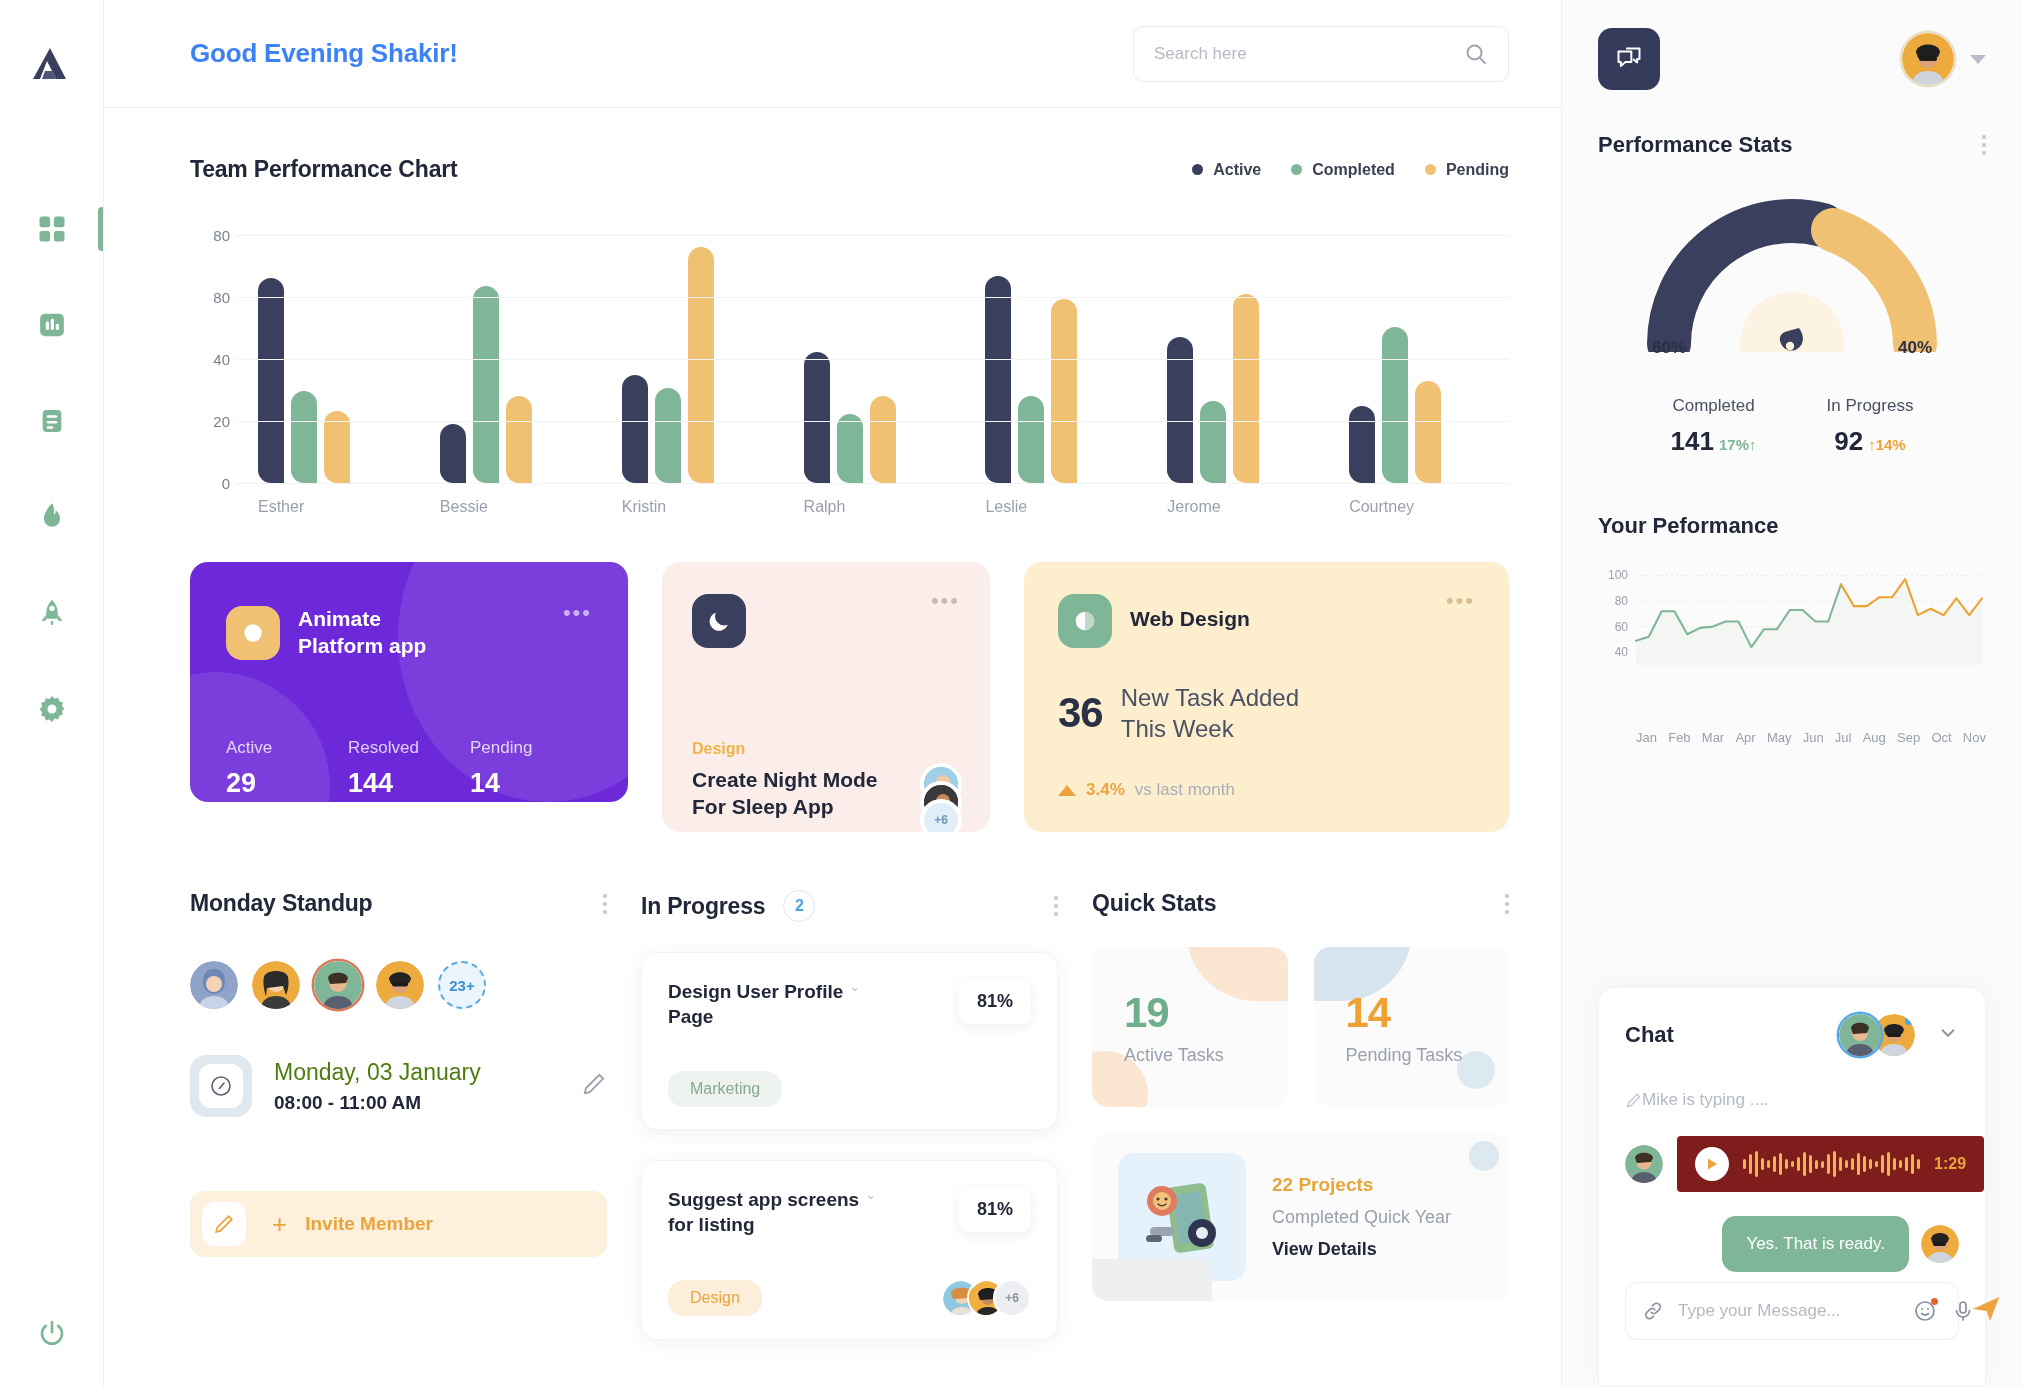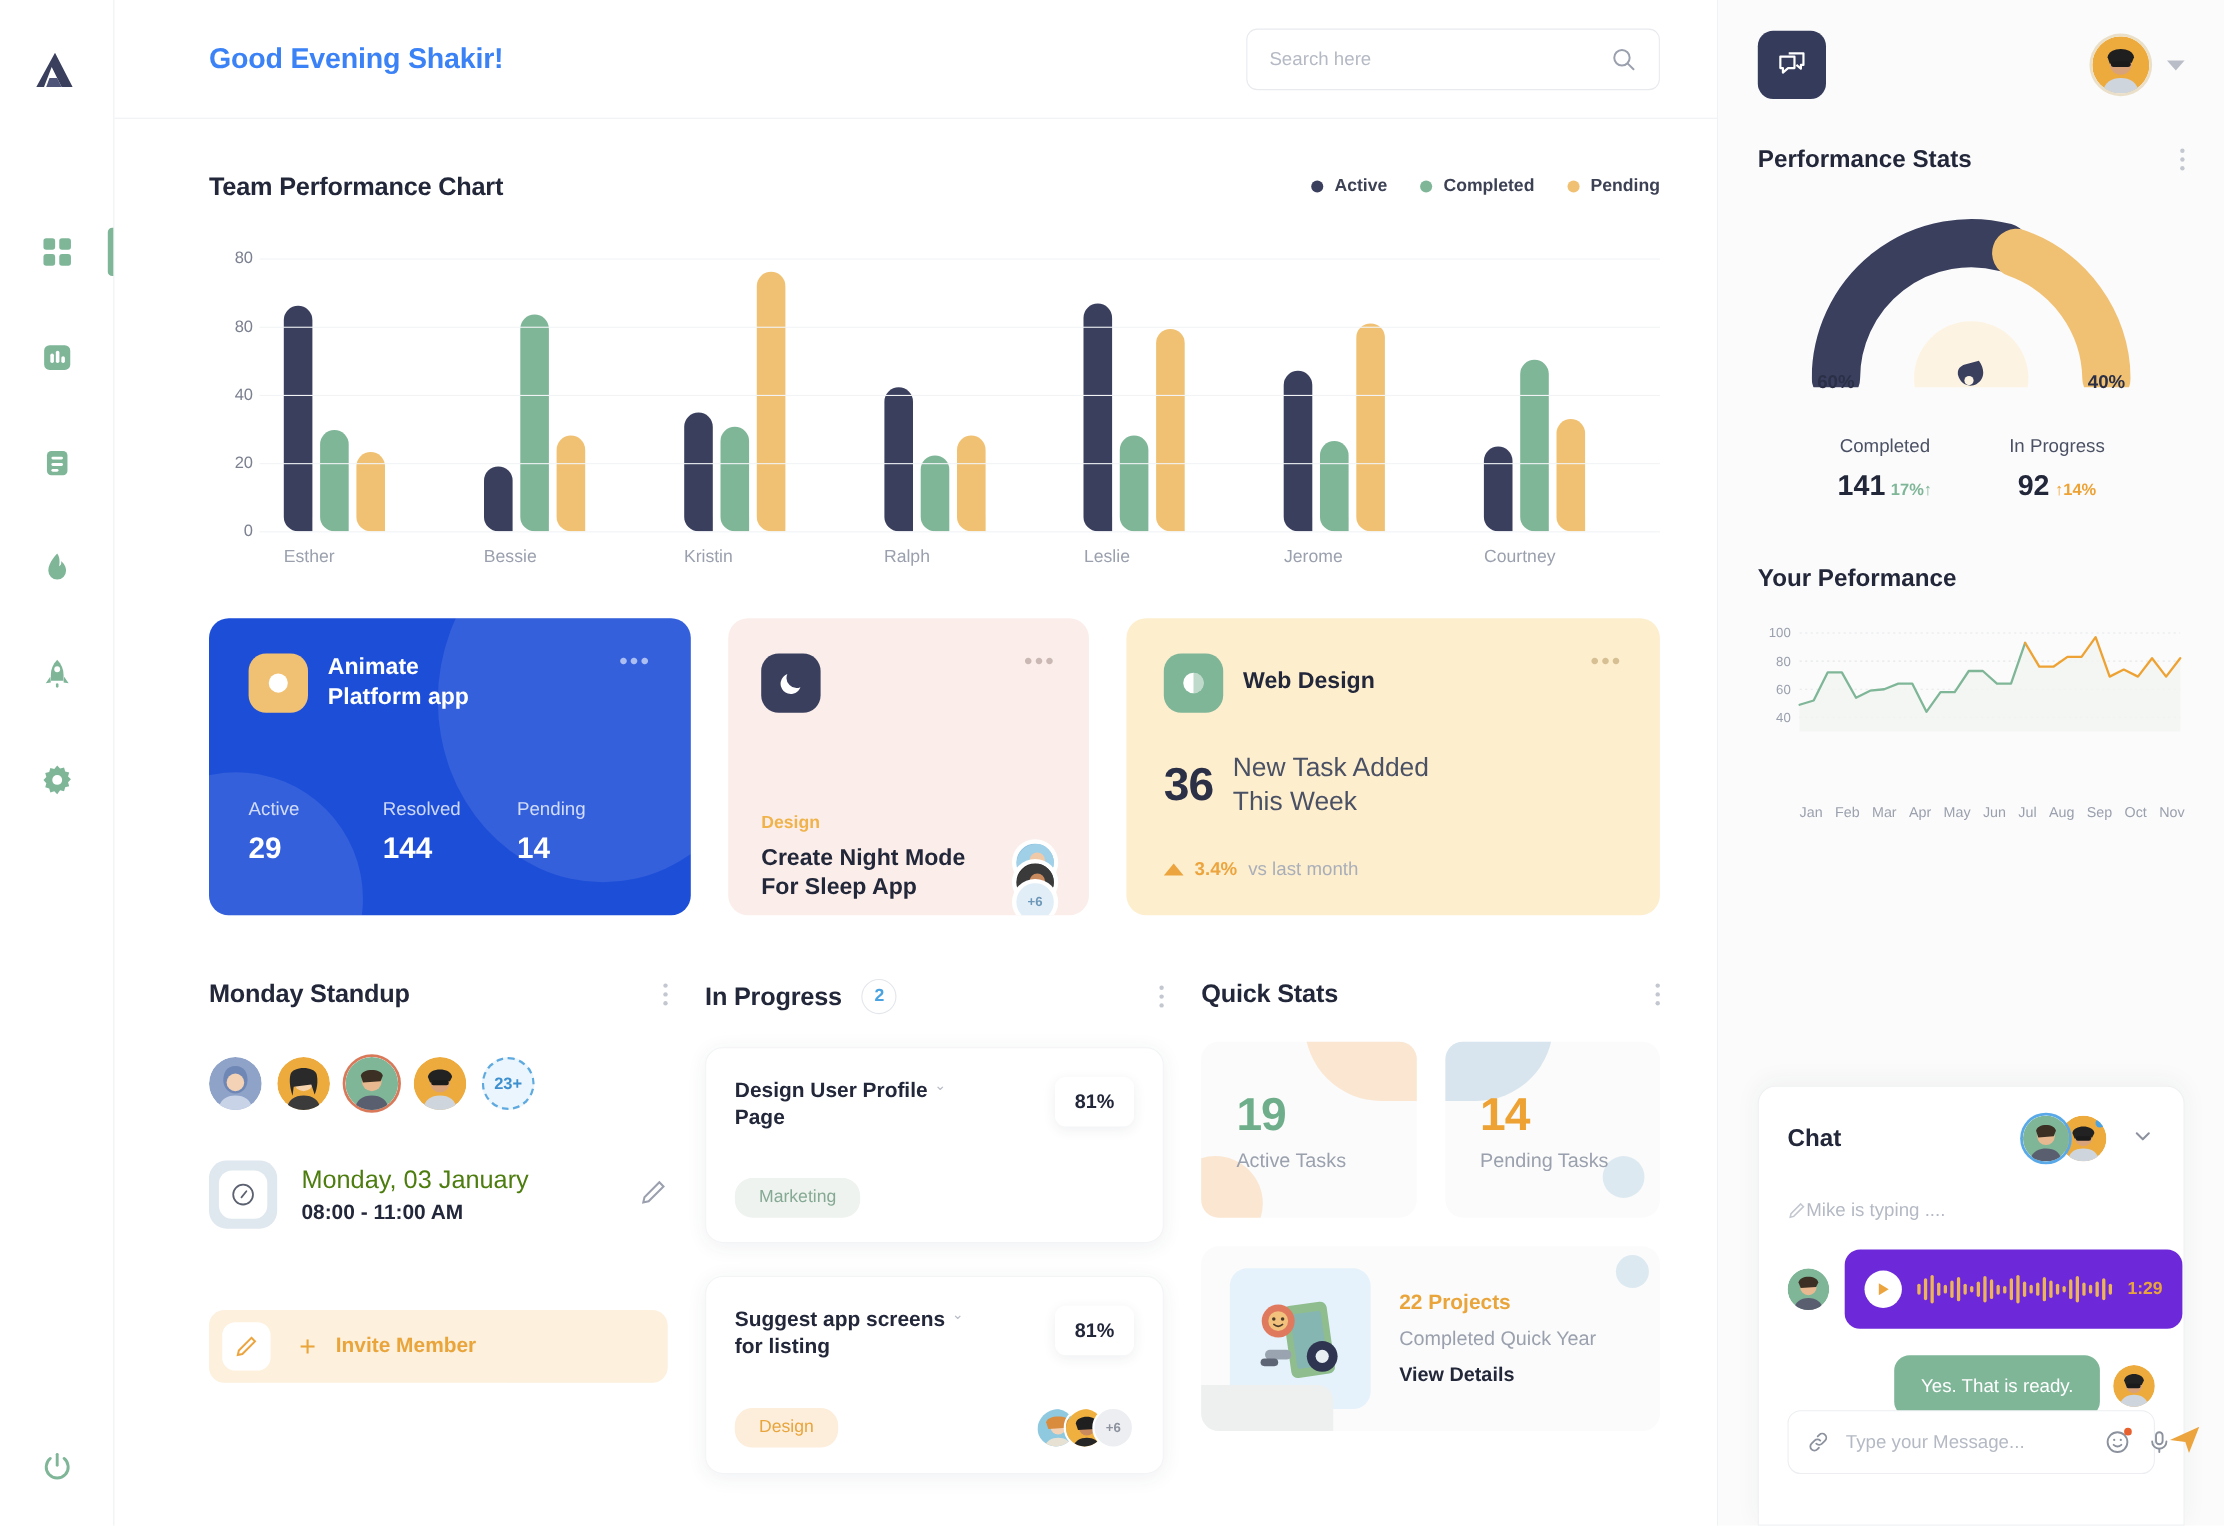--- a/index.html
+++ b/index.html
@@ -66,21 +66,21 @@
   .grid-line { position: absolute; left: 0; right: 0; height: 1px; background: #f1f3f5; }
   .groups { position: absolute; inset: 0; display: flex; align-items: flex-end; }
   .group { flex: 1; display: flex; align-items: flex-end; justify-content: flex-start; gap: 7px; padding-left: 22px; }
   .bar { width: 26px; border-radius: 14px 14px 0 14px; }
   .xlabels { display: flex; margin-left: 46px; margin-top: 15px; }
   .xlabel { flex: 1; font-size: 16px; color: #9aa0ad; padding-left: 22px; }
 
   
   .promos { display: flex; gap: 34px; margin-top: 46px; }
   .promo { border-radius: 18px; position: relative; overflow: hidden; }
-  .promo-a { flex: 0 0 438px; background: #1d4ed8; height: 270px; padding: 32px 36px; }
+  .promo-a { flex: 0 0 438px; background: #6d28d9; height: 240px; padding: 44px 36px; }
   .promo-b { flex: 0 0 328px; background: #fbeeea; height: 270px; padding: 32px 30px; }
   .promo-c { flex: 1; background: #fdeece; height: 270px; padding: 32px 34px; }
   .promo-blob { position: absolute; border-radius: 50%; background: rgba(255,255,255,0.10); }
   .sq-icon { width: 54px; height: 54px; border-radius: 16px; display: flex; align-items: center; justify-content: center; }
   .promo-top { display: flex; align-items: flex-start; gap: 18px; position: relative; z-index: 2; }
   .promo-title { font-size: 21px; font-weight: 700; line-height: 1.27; }
   .dots3 { margin-left: auto; font-size: 22px; letter-spacing: 2px; line-height: 0.6; cursor: pointer; }
   .promo-stats { display: flex; margin-top: 78px; position: relative; z-index: 2; }
   .pstat { flex: 1; }
   .pstat-l { font-size: 17px; color: rgba(255,255,255,0.78); }
@@ -179,21 +179,21 @@
   }
   .chat-head { display: flex; align-items: center; }
   .chat-title { font-size: 22px; font-weight: 700; color: #23273a; }
   .chat-avs { margin-left: auto; display: flex; align-items: center; }
   .chat-avs .av { width: 42px; height: 42px; }
   .chat-avs .av:nth-child(1) { box-shadow: 0 0 0 2.5px #59a9e8; z-index: 2; }
   .chat-avs .av:nth-child(2) { margin-left: -8px; }
   .chev-down { margin-left: 22px; cursor: pointer; }
   .typing { display: flex; align-items: center; margin-top: 34px; font-size: 17px; color: #b4b9c4; }
   .voice-row { display: flex; align-items: center; gap: 14px; margin-top: 26px; }
-  .voice-bubble { flex: 1; height: 72px; background: #6d28d9; border-radius: 14px; display: flex; align-items: center; padding: 0 18px; gap: 14px; }
+  .voice-bubble { flex: 1; height: 56px; background: #7f1d1d; border-radius: 4px; display: flex; align-items: center; padding: 0 18px; gap: 14px; }
   .play { width: 34px; height: 34px; border-radius: 50%; background: #fff; display: flex; align-items: center; justify-content: center; cursor: pointer; }
   .wave { flex: 1; display: flex; align-items: center; gap: 3px; height: 28px; }
   .wave i { width: 3px; background: #eeb458; border-radius: 2px; display: block; }
   .vtime { font-size: 16px; font-weight: 700; color: #e9a53c; }
   .msg-row { display: flex; align-items: center; justify-content: flex-end; gap: 12px; margin-top: 24px; }
   .bubble-out { background: #7fb698; color: #fff; border-radius: 14px; padding: 18px 24px; font-size: 17px; max-width: 250px; }
   .composer { position: absolute; left: 26px; right: 26px; bottom: 46px; height: 58px; border: 1px solid #eceef1; border-radius: 12px; display: flex; align-items: center; padding: 0 16px; gap: 14px; background: #fff; }
   .composer input { border: 0; outline: 0; flex: 1; font-size: 17px; color: #3a3f52; font-family: "Liberation Sans", sans-serif; }
   .composer input::placeholder { color: #b4b9c4; }
   .send { position: absolute; right: -44px; cursor: pointer; }

